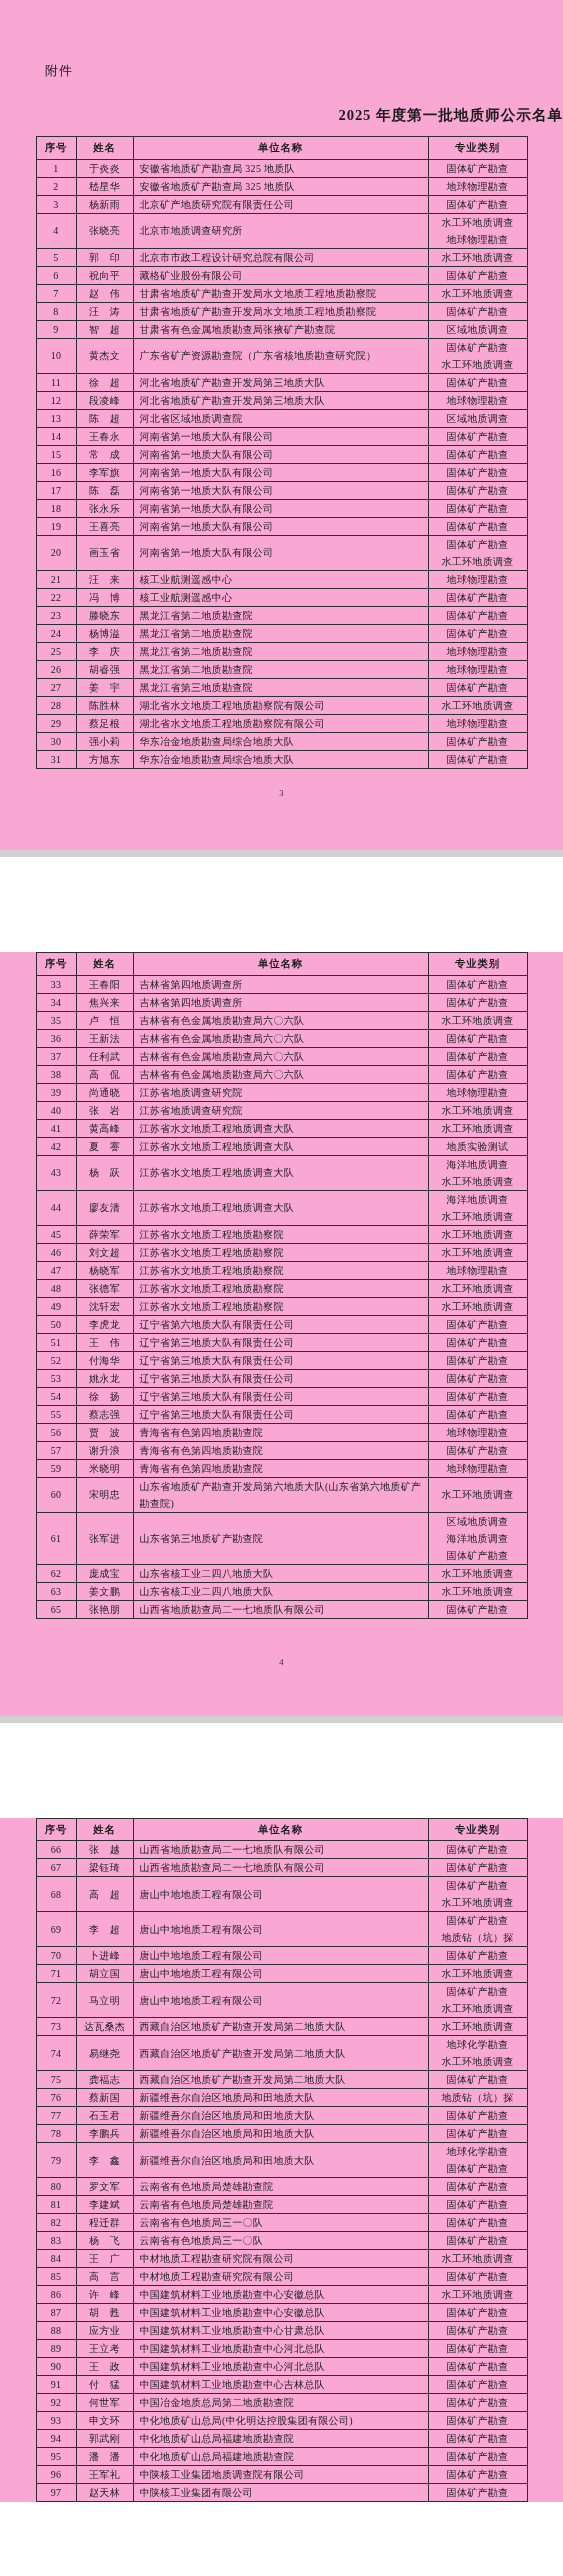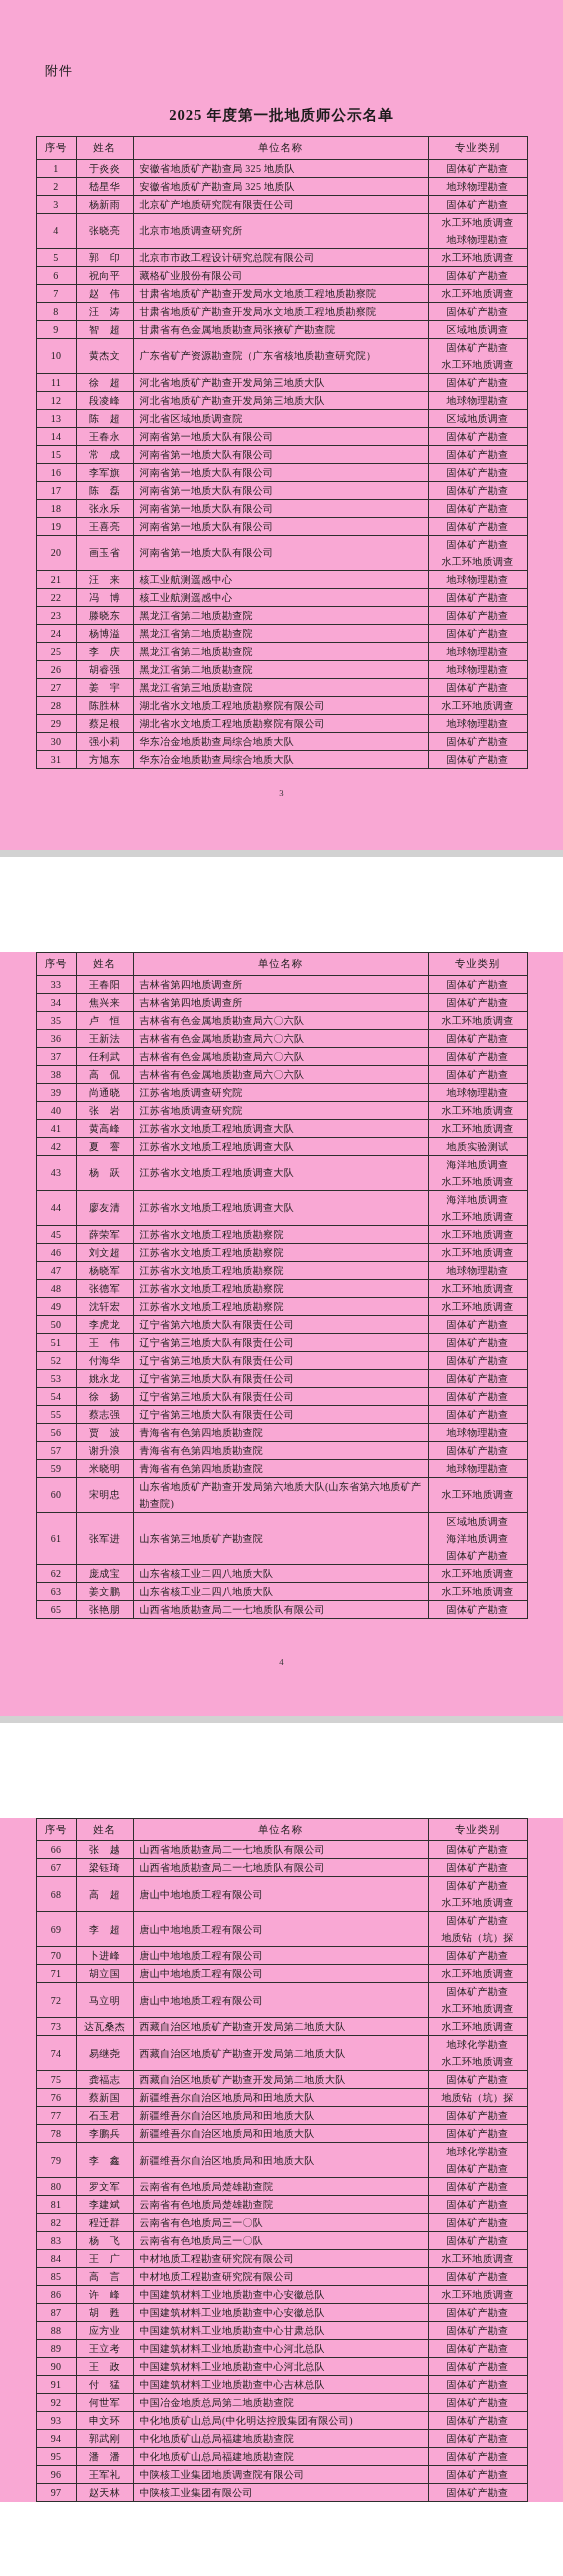--- a/index.html
+++ b/index.html
@@ -11,41 +11,41 @@
     -webkit-font-smoothing:antialiased;
   }
   .page{position:relative;background:#f9a8d4;}
   .page-sep{height:7px;width:563px;background:#d2d2d2;}
   .attachment-label{
     padding:62px 0 0 45px;
     font-size:13px;
     letter-spacing:0.9px;
   }
   .doc-title{
-    text-align:center;
+    text-align:right;
     font-size:14.7px;
     font-weight:bold;
     margin-top:26px;
     margin-bottom:11.3px;
     letter-spacing:0.9px;
   }
   table.roster{
     border-collapse:collapse;
     margin:0 auto;
     width:490px;
     table-layout:fixed;
   }
   .p2 table.roster, .p3 table.roster{margin-top:95px;}
   table.roster, table.roster th, table.roster td{
     border:0.9px solid #2e2e2e;
   }
   table.roster{border-width:1.7px;}
   table.roster th{
     font-size:10.4px;
-    font-weight:normal;
+    font-weight:bold;
     height:21.7px;
     padding:0 1.7px;
     letter-spacing:0.9px;
   }
   table.roster td{
     font-size:10px;
     line-height:17px;
     padding:0 1.7px;
     text-align:center;
     letter-spacing:0.3px;

